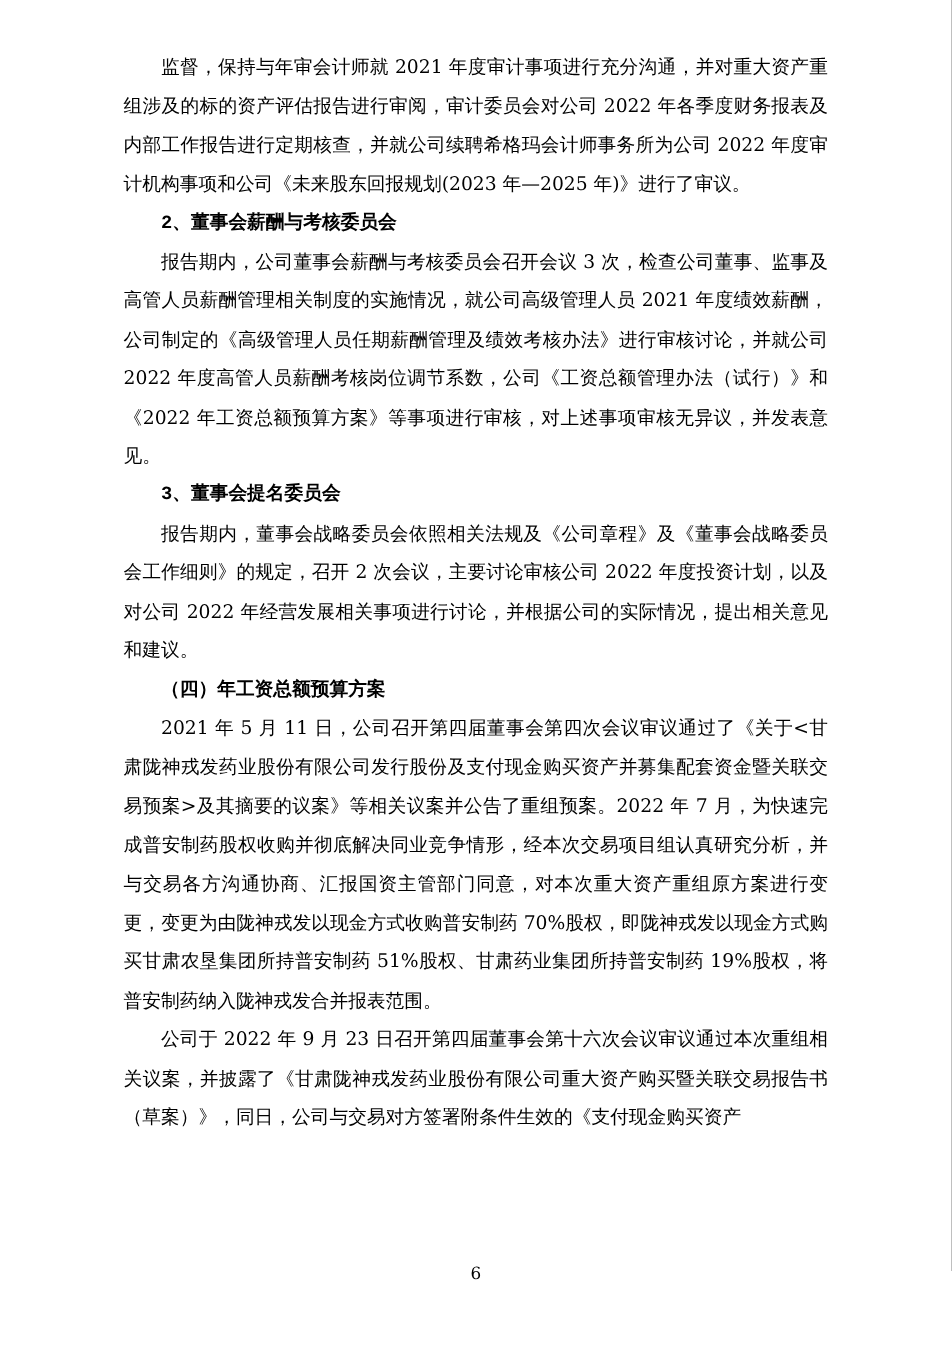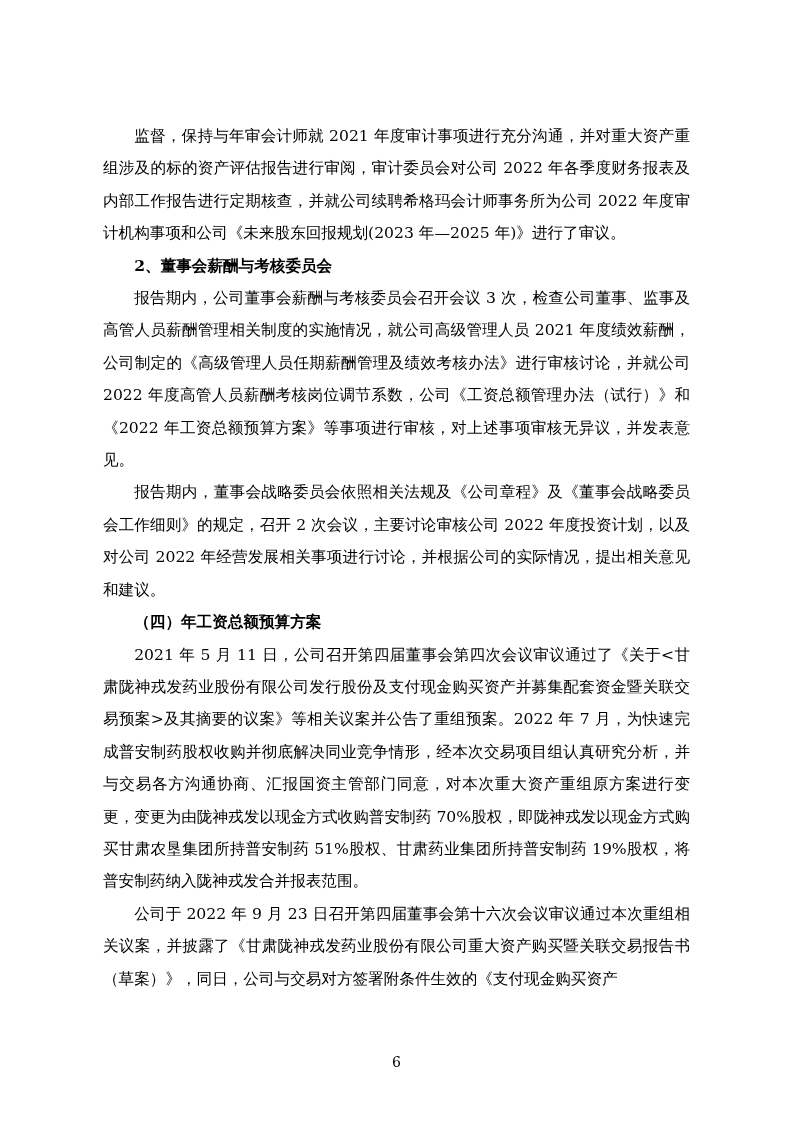--- a/index.html
+++ b/index.html
@@ -19,41 +19,42 @@
     overflow: hidden;
     margin: 0 auto;
   }
   .page-inner {
     position: absolute;
     left: 0;
     top: 0;
     width: 793px;
     height: 1122px;
     box-sizing: border-box;
-    padding: 120px 103px 60px 103px;
+    padding: 40px 103px 60px 103px;
   }
   .doc-body {
     font-size: 15.6px;
     line-height: 32.4px;
     color: #000000;
     text-align: justify;
     text-justify: inter-ideograph;
   }
   .para {
     margin: 0;
     text-indent: 2em;
     text-align: justify;
     text-justify: inter-ideograph;
     word-break: break-all;
   }
   .heading {
     margin: 0;
     text-indent: 2em;
     font-weight: bold;
     text-align: left;
+    font-family: Liberation Mono, monospace;
   }
   .page-number {
     position: absolute;
     left: 0;
     right: 0;
     bottom: 52px;
     text-align: center;
     font-size: 14px;
     color: #000000;
     font-family: "DejaVu Serif", "Liberation Serif", serif;
@@ -61,20 +62,21 @@
 </style>
 </head>
 <body>
 
 <div class="page">
   <div class="page-inner">
     <div class="doc-body">
       <p class="para">监督，保持与年审会计师就 2021 年度审计事项进行充分沟通，并对重大资产重组涉及的标的资产评估报告进行审阅，审计委员会对公司 2022 年各季度财务报表及内部工作报告进行定期核查，并就公司续聘希格玛会计师事务所为公司 2022 年度审计机构事项和公司《未来股东回报规划(2023 年—2025 年)》进行了审议。</p>
       <p class="heading">2、董事会薪酬与考核委员会</p>
       <p class="para">报告期内，公司董事会薪酬与考核委员会召开会议 3 次，检查公司董事、监事及高管人员薪酬管理相关制度的实施情况，就公司高级管理人员 2021 年度绩效薪酬，公司制定的《高级管理人员任期薪酬管理及绩效考核办法》进行审核讨论，并就公司 2022 年度高管人员薪酬考核岗位调节系数，公司《工资总额管理办法（试行）》和《2022 年工资总额预算方案》等事项进行审核，对上述事项审核无异议，并发表意见。</p>
+      <p class="heading">3、董事会提名委员会</p>
       <p class="para">报告期内，董事会战略委员会依照相关法规及《公司章程》及《董事会战略委员会工作细则》的规定，召开 2 次会议，主要讨论审核公司 2022 年度投资计划，以及对公司 2022 年经营发展相关事项进行讨论，并根据公司的实际情况，提出相关意见和建议。</p>
       <p class="heading">（四）年工资总额预算方案</p>
       <p class="para">2021 年 5 月 11 日，公司召开第四届董事会第四次会议审议通过了《关于&lt;甘肃陇神戎发药业股份有限公司发行股份及支付现金购买资产并募集配套资金暨关联交易预案&gt;及其摘要的议案》等相关议案并公告了重组预案。2022 年 7 月，为快速完成普安制药股权收购并彻底解决同业竞争情形，经本次交易项目组认真研究分析，并与交易各方沟通协商、汇报国资主管部门同意，对本次重大资产重组原方案进行变更，变更为由陇神戎发以现金方式收购普安制药 70%股权，即陇神戎发以现金方式购买甘肃农垦集团所持普安制药 51%股权、甘肃药业集团所持普安制药 19%股权，将普安制药纳入陇神戎发合并报表范围。</p>
       <p class="para">公司于 2022 年 9 月 23 日召开第四届董事会第十六次会议审议通过本次重组相关议案，并披露了《甘肃陇神戎发药业股份有限公司重大资产购买暨关联交易报告书（草案）》，同日，公司与交易对方签署附条件生效的《支付现金购买资产</p>
     </div>
   </div>
   <div class="page-number">6</div>
 </div>
 
 </body></html>

